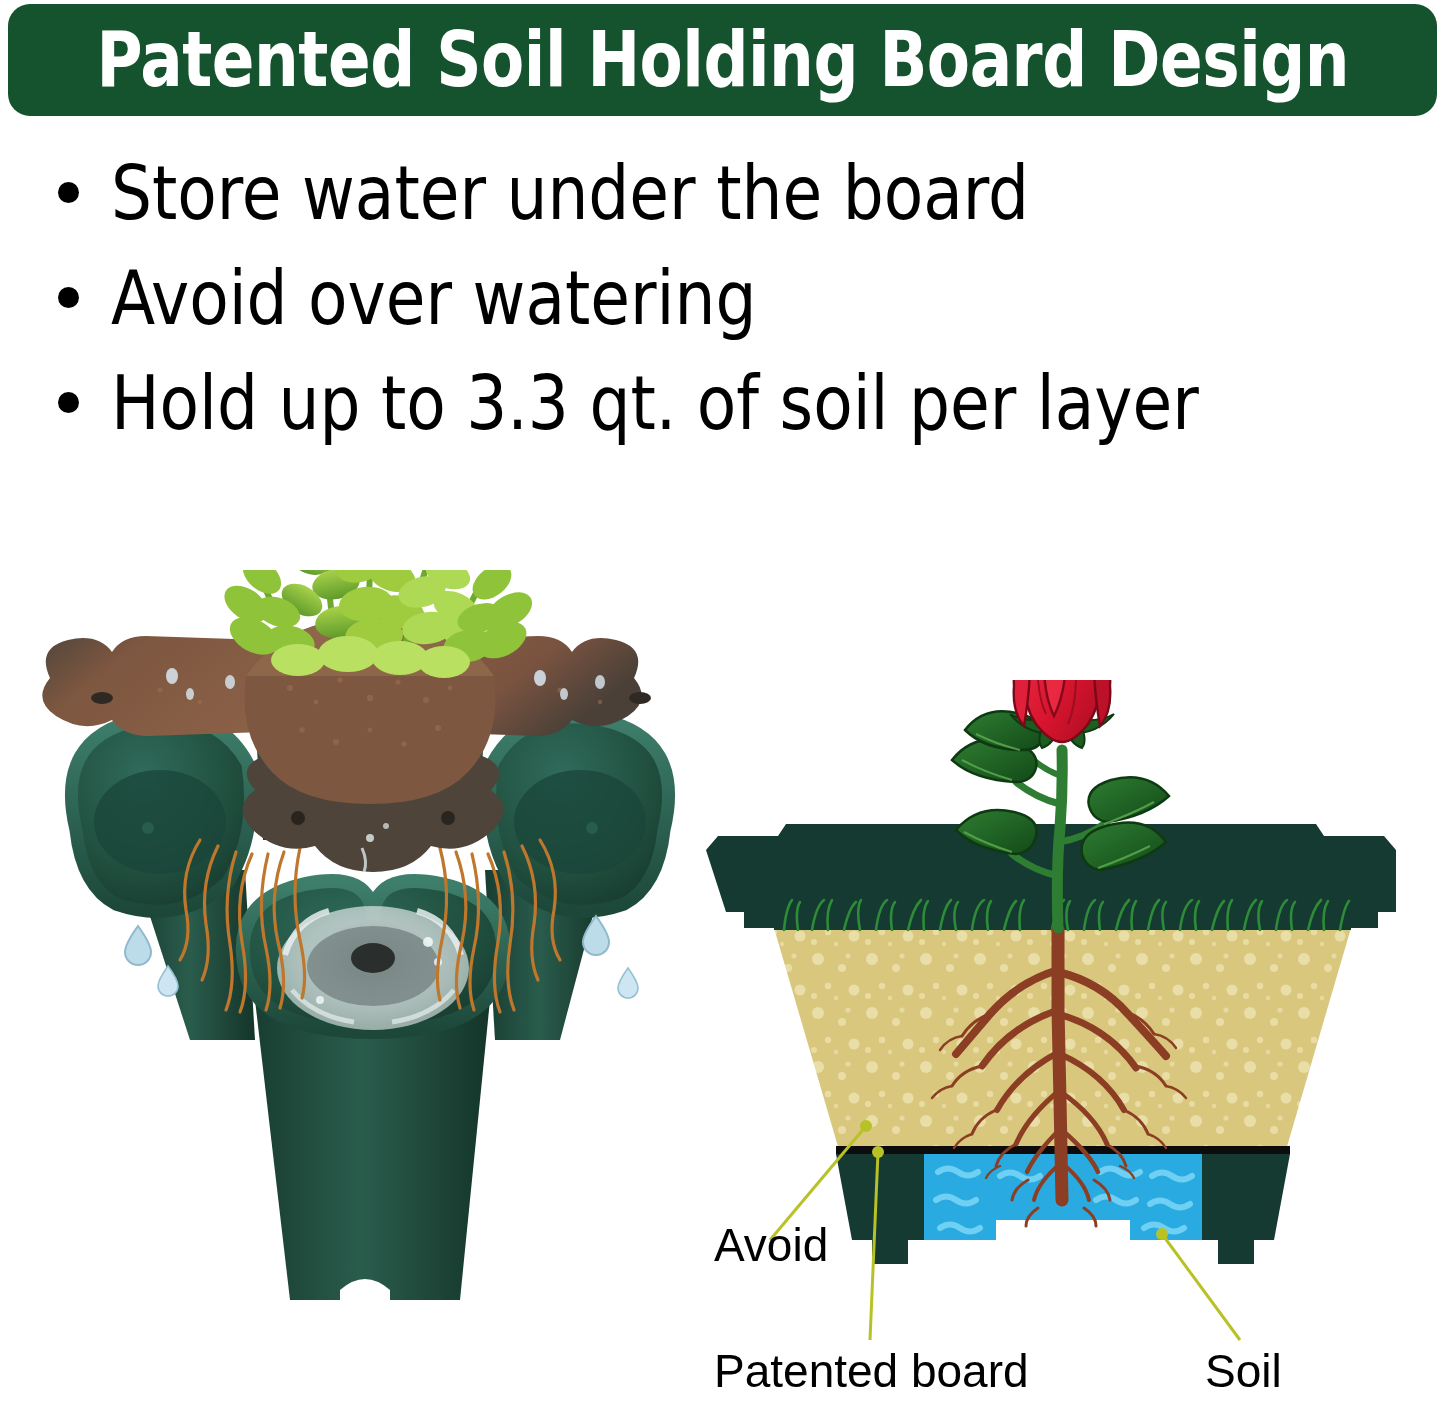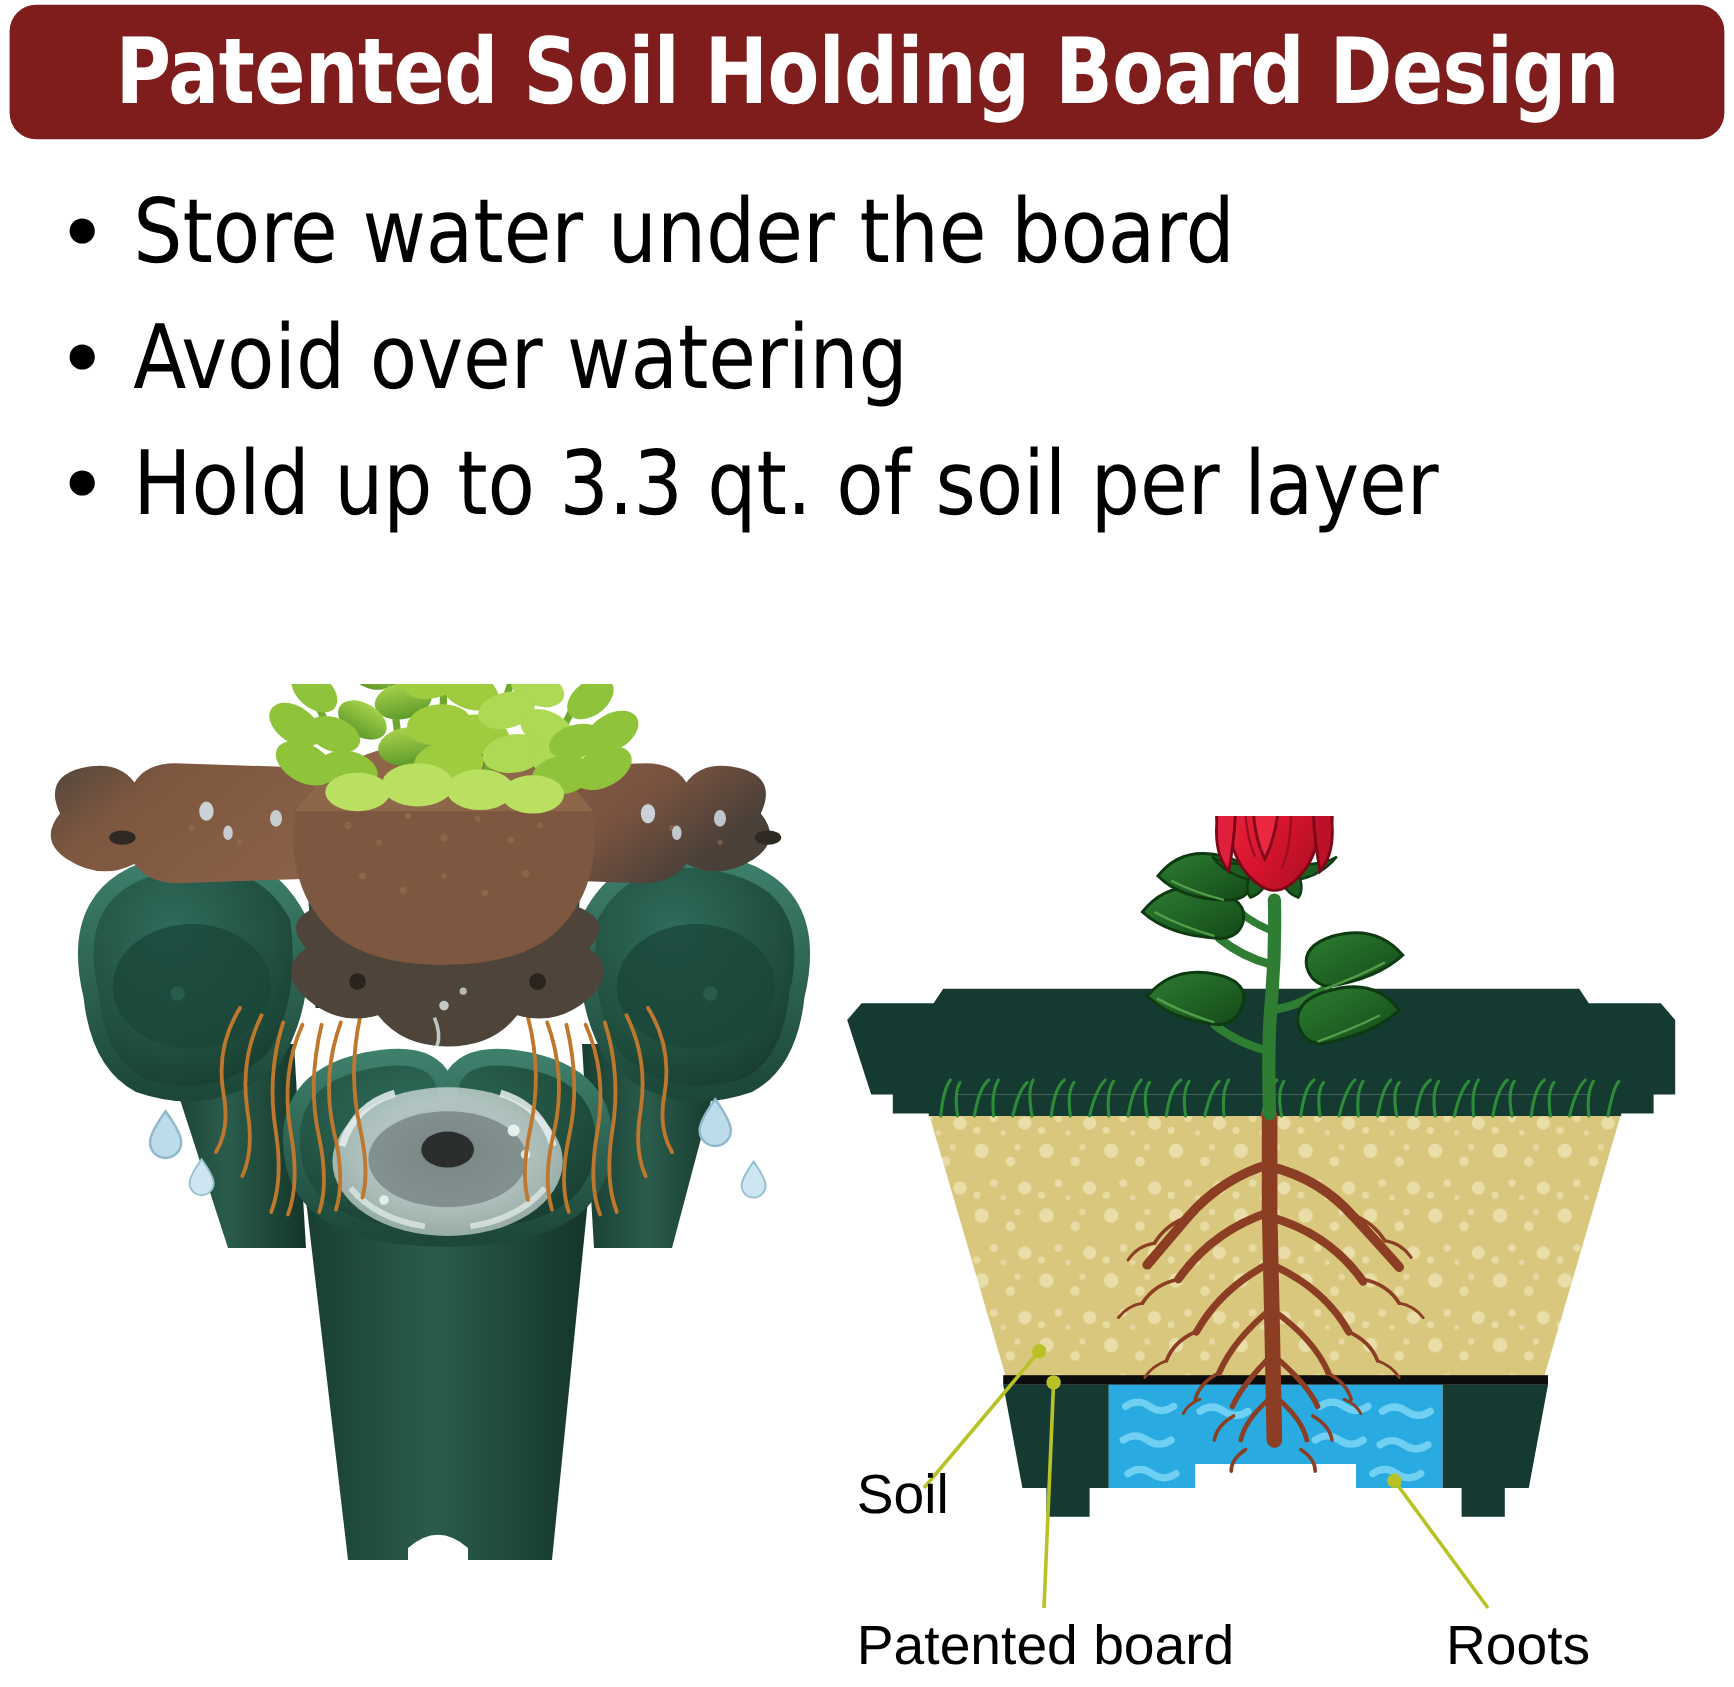--- a/index.html
+++ b/index.html
@@ -15,21 +15,21 @@
     font-family: "Liberation Sans", sans-serif;
   }
 
   
   #header-banner {
     position: absolute;
     left: 8px;
     top: 4px;
     width: 1429px;
     height: 112px;
-    background: #7f1d1d;
+    background: #14532d;
     border-radius: 22px;
     display: flex;
     align-items: center;
     justify-content: center;
     box-sizing: border-box;
   }
   #header-title {
     color: #FFFFFF;
     font-family: "Liberation Sans Narrow", "DejaVu Sans Condensed", "Liberation Sans", sans-serif;
     font-weight: bold;
@@ -527,15 +527,15 @@
         <path d="M170 660 L178 472"></path>
         <circle cx="178" cy="472" r="6" fill="#B8C227" stroke="none"></circle>
         <path d="M540 660 L462 554"></path>
         <circle cx="462" cy="554" r="6" fill="#B8C227" stroke="none"></circle>
       </g>
     </svg>
   </div>
 
 </div>
 
-<div class="diagram-label" id="label-soil">Soil</div>
+<div class="diagram-label" id="label-soil">Avoid</div>
 <div class="diagram-label" id="label-holding-board">Patented board</div>
-<div class="diagram-label" id="label-water">Roots</div>
+<div class="diagram-label" id="label-water">Soil</div>
 
 </body></html>

